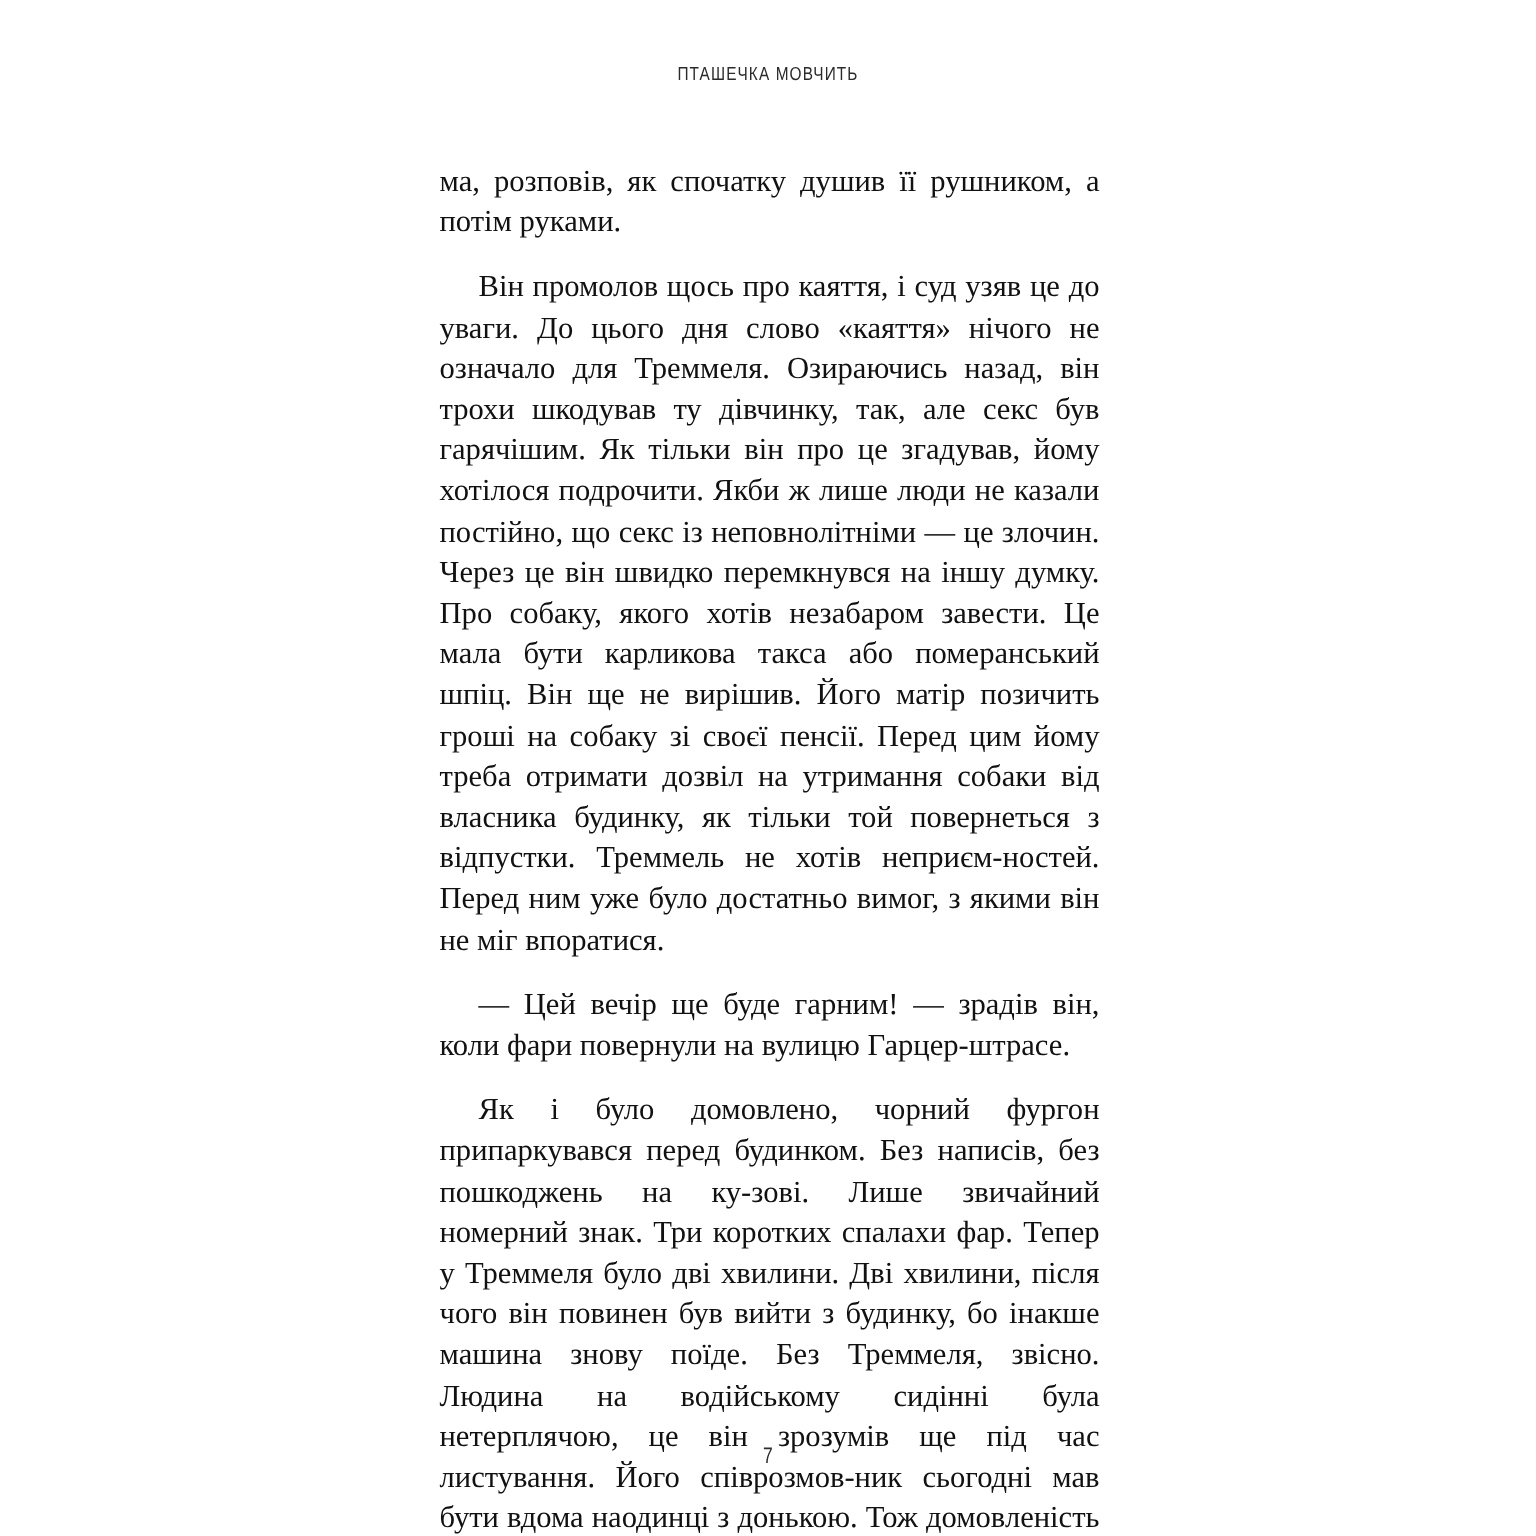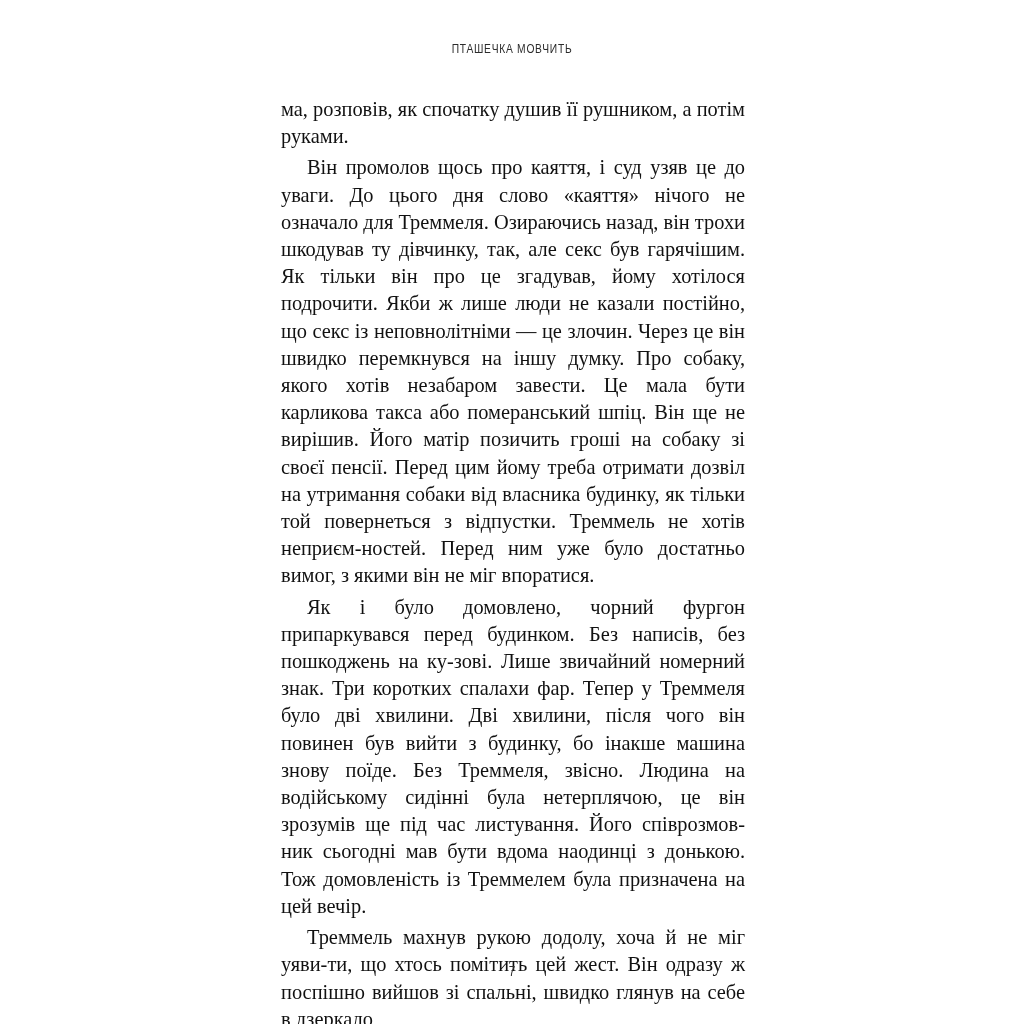--- a/index.html
+++ b/index.html
@@ -51,21 +51,21 @@
     width: 472px;
     font-size: 20.4px;
     line-height: 27.2px;
     text-align: justify;
     text-justify: inter-word;
     color: #111111;
     -webkit-font-smoothing: antialiased;
   }
 
   .textblock p {
-    margin: 4px;
+    margin: 16px;
     text-indent: 0;
     hyphens: manual;
   }
   .textblock p.indent {
     text-indent: 26px;
   }
   
   .textblock p.cont {
     text-indent: 0;
   }
@@ -92,19 +92,20 @@
 </head>
 <body>
 
 <div class="page">
 
   <div class="running-head">ПТАШЕЧКА МОВЧИТЬ</div>
 
   <div class="textblock">
     <p class="cont">ма, розповів, як спочатку душив її рушником, а потім руками.</p>
     <p class="indent">Він промолов щось про каяття, і суд узяв це до уваги. До цього дня слово «каяття» нічого не означало для Треммеля. Озираючись назад, він трохи шкодував ту дівчинку, так, але секс був гарячішим. Як тільки він про це згадував, йому хотілося подрочити. Якби ж лише люди не казали постійно, що секс із неповнолітніми — це злочин. Через це він швидко перемкнувся на іншу думку. Про собаку, якого хотів незабаром завести. Це мала бути карликова такса або померанський шпіц. Він ще не вирішив. Його матір позичить гроші на собаку зі своєї пенсії. Перед цим йому треба отримати дозвіл на утримання собаки від власника будинку, як тільки той повернеться з відпустки. Треммель не хотів неприєм-ностей. Перед ним уже було достатньо вимог, з якими він не міг впоратися.</p>
+    <p class="indent">— Цей вечір ще буде гарним! — зрадів він, коли фари повернули на вулицю Гарцер-штрасе.</p>
     <p class="indent">Як і було домовлено, чорний фургон припаркувався перед будинком. Без написів, без пошкоджень на ку-зові. Лише звичайний номерний знак. Три коротких спалахи фар. Тепер у Треммеля було дві хвилини. Дві хвилини, після чого він повинен був вийти з будинку, бо інакше машина знову поїде. Без Треммеля, звісно. Людина на водійському сидінні була нетерплячою, це він зрозумів ще під час листування. Його співрозмов-ник сьогодні мав бути вдома наодинці з донькою. Тож домовленість із Треммелем була призначена на цей вечір.</p>
     <p class="indent">Треммель махнув рукою додолу, хоча й не міг уяви-ти, що хтось помітить цей жест. Він одразу ж поспішно вийшов зі спальні, швидко глянув на себе в дзеркало</p>
   </div>
 
   <div class="folio">7</div>
 
 </div>
 
 </body></html>

